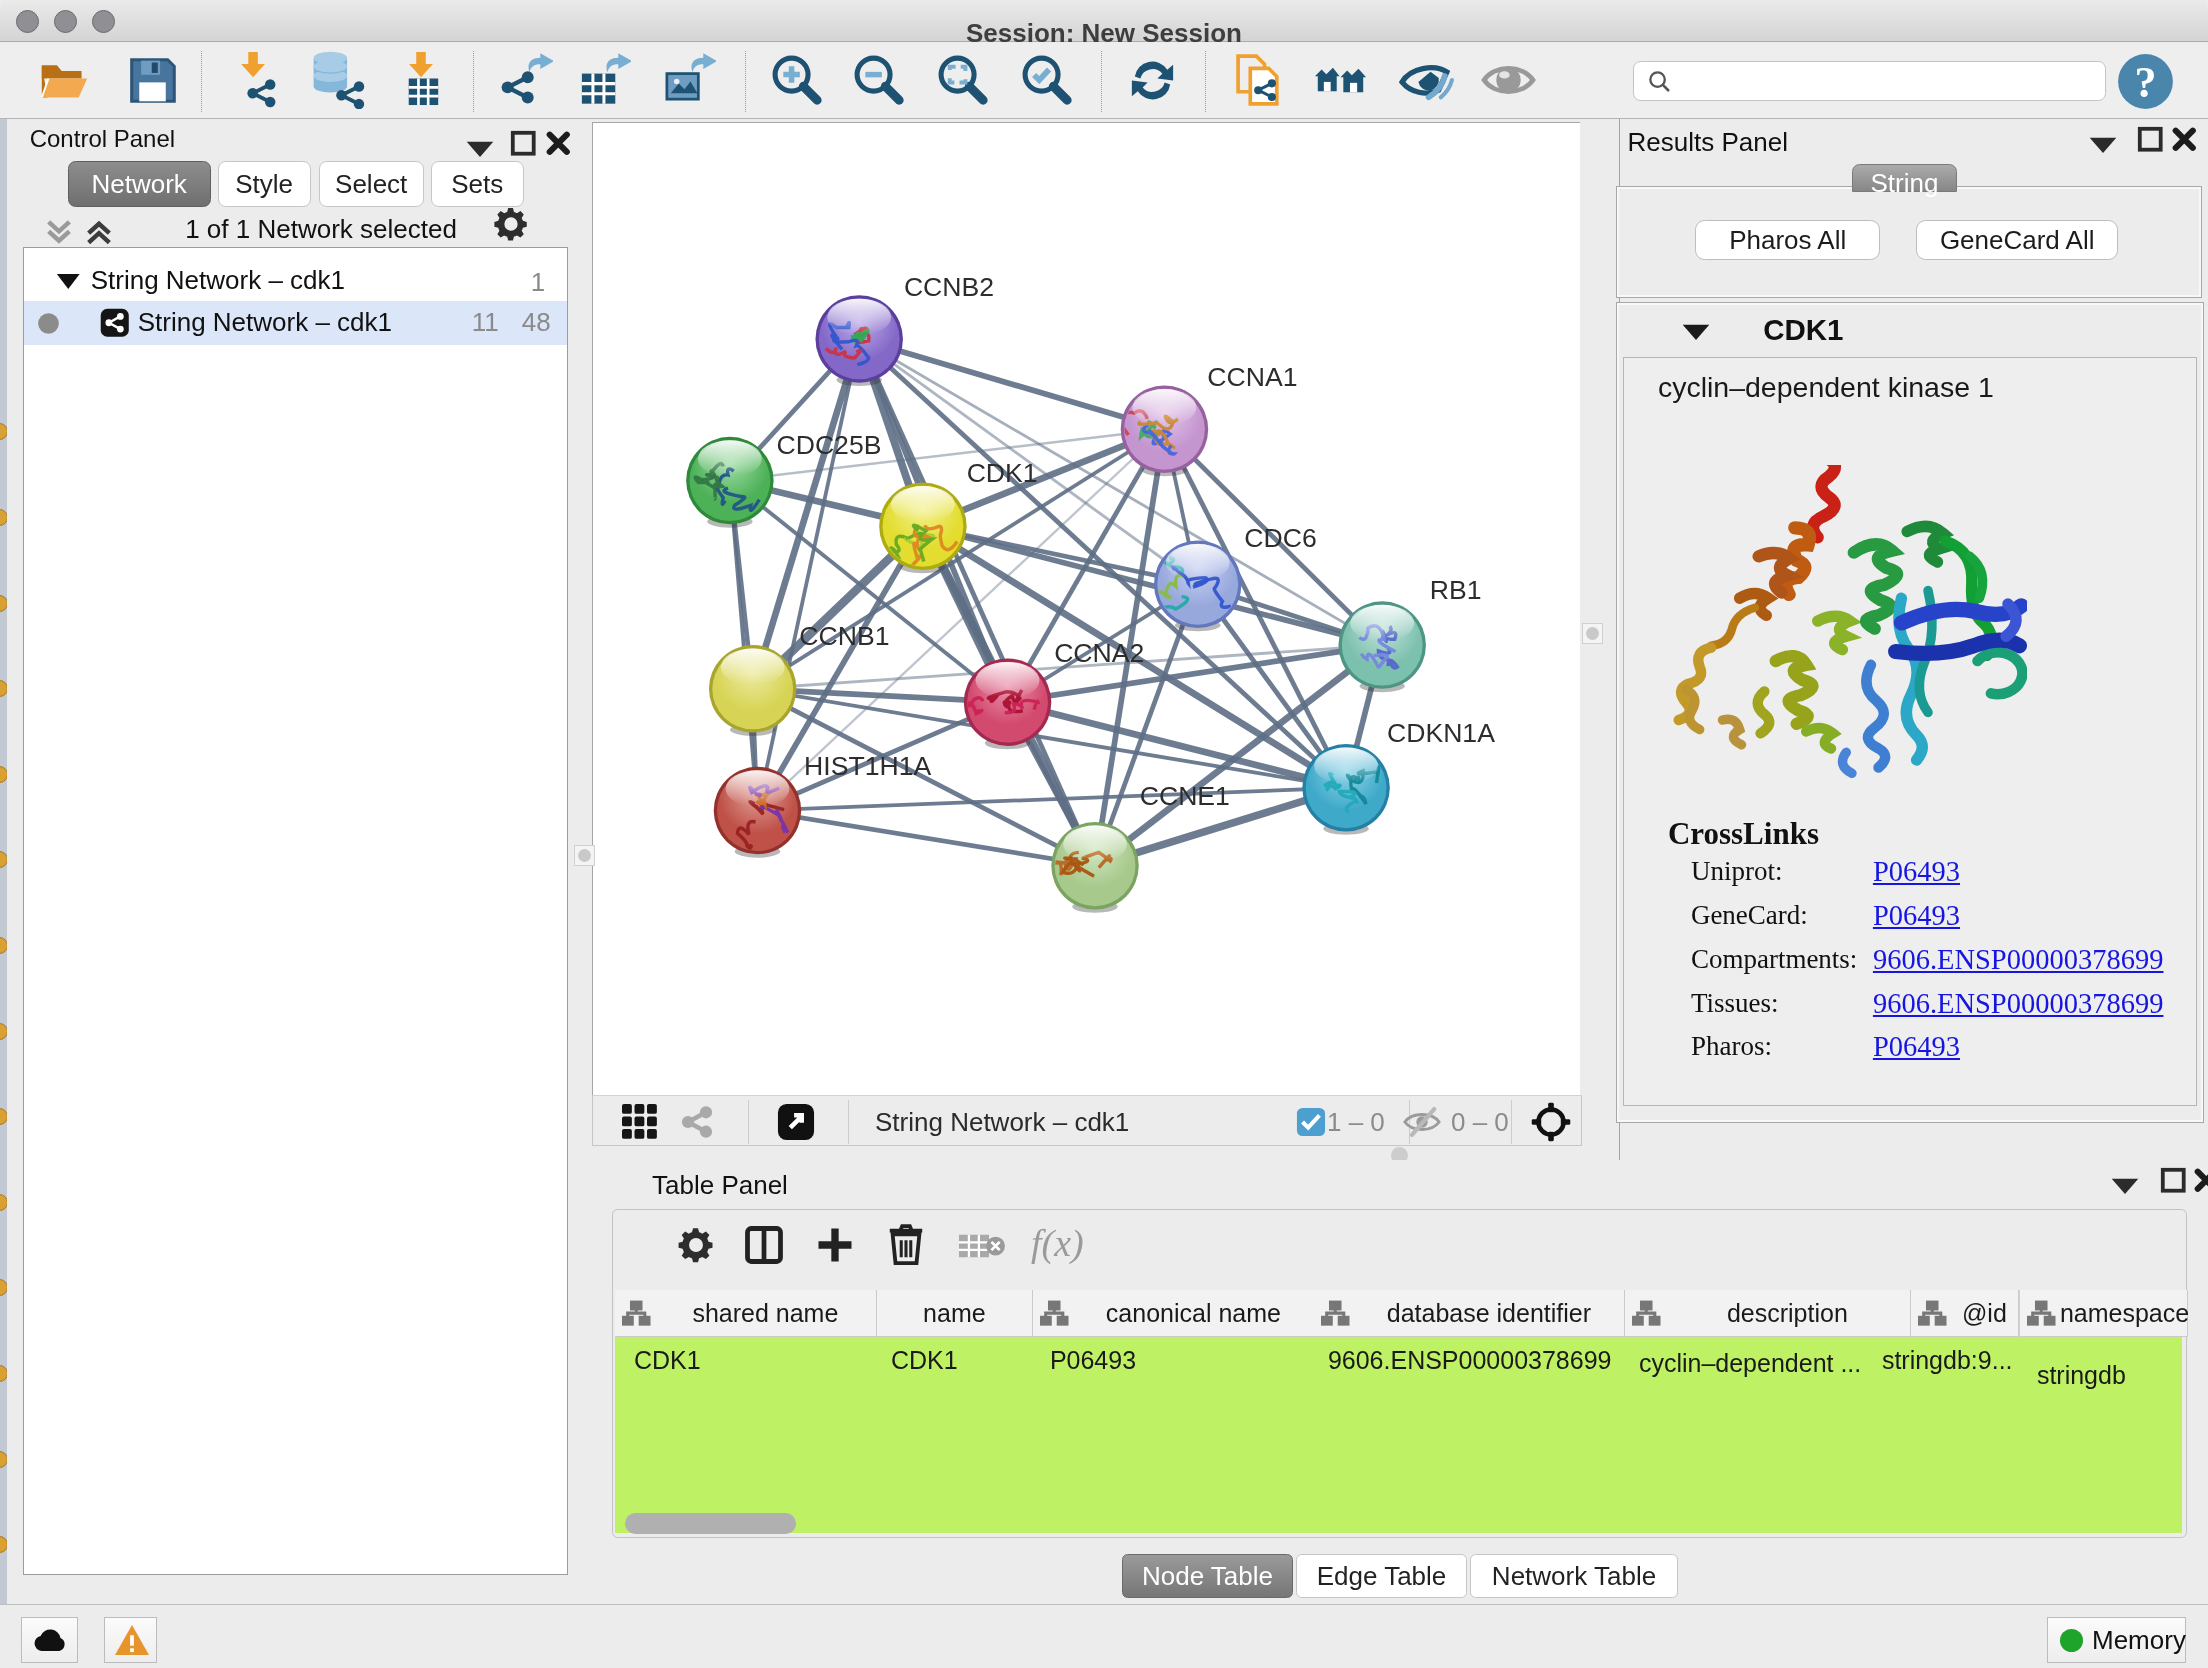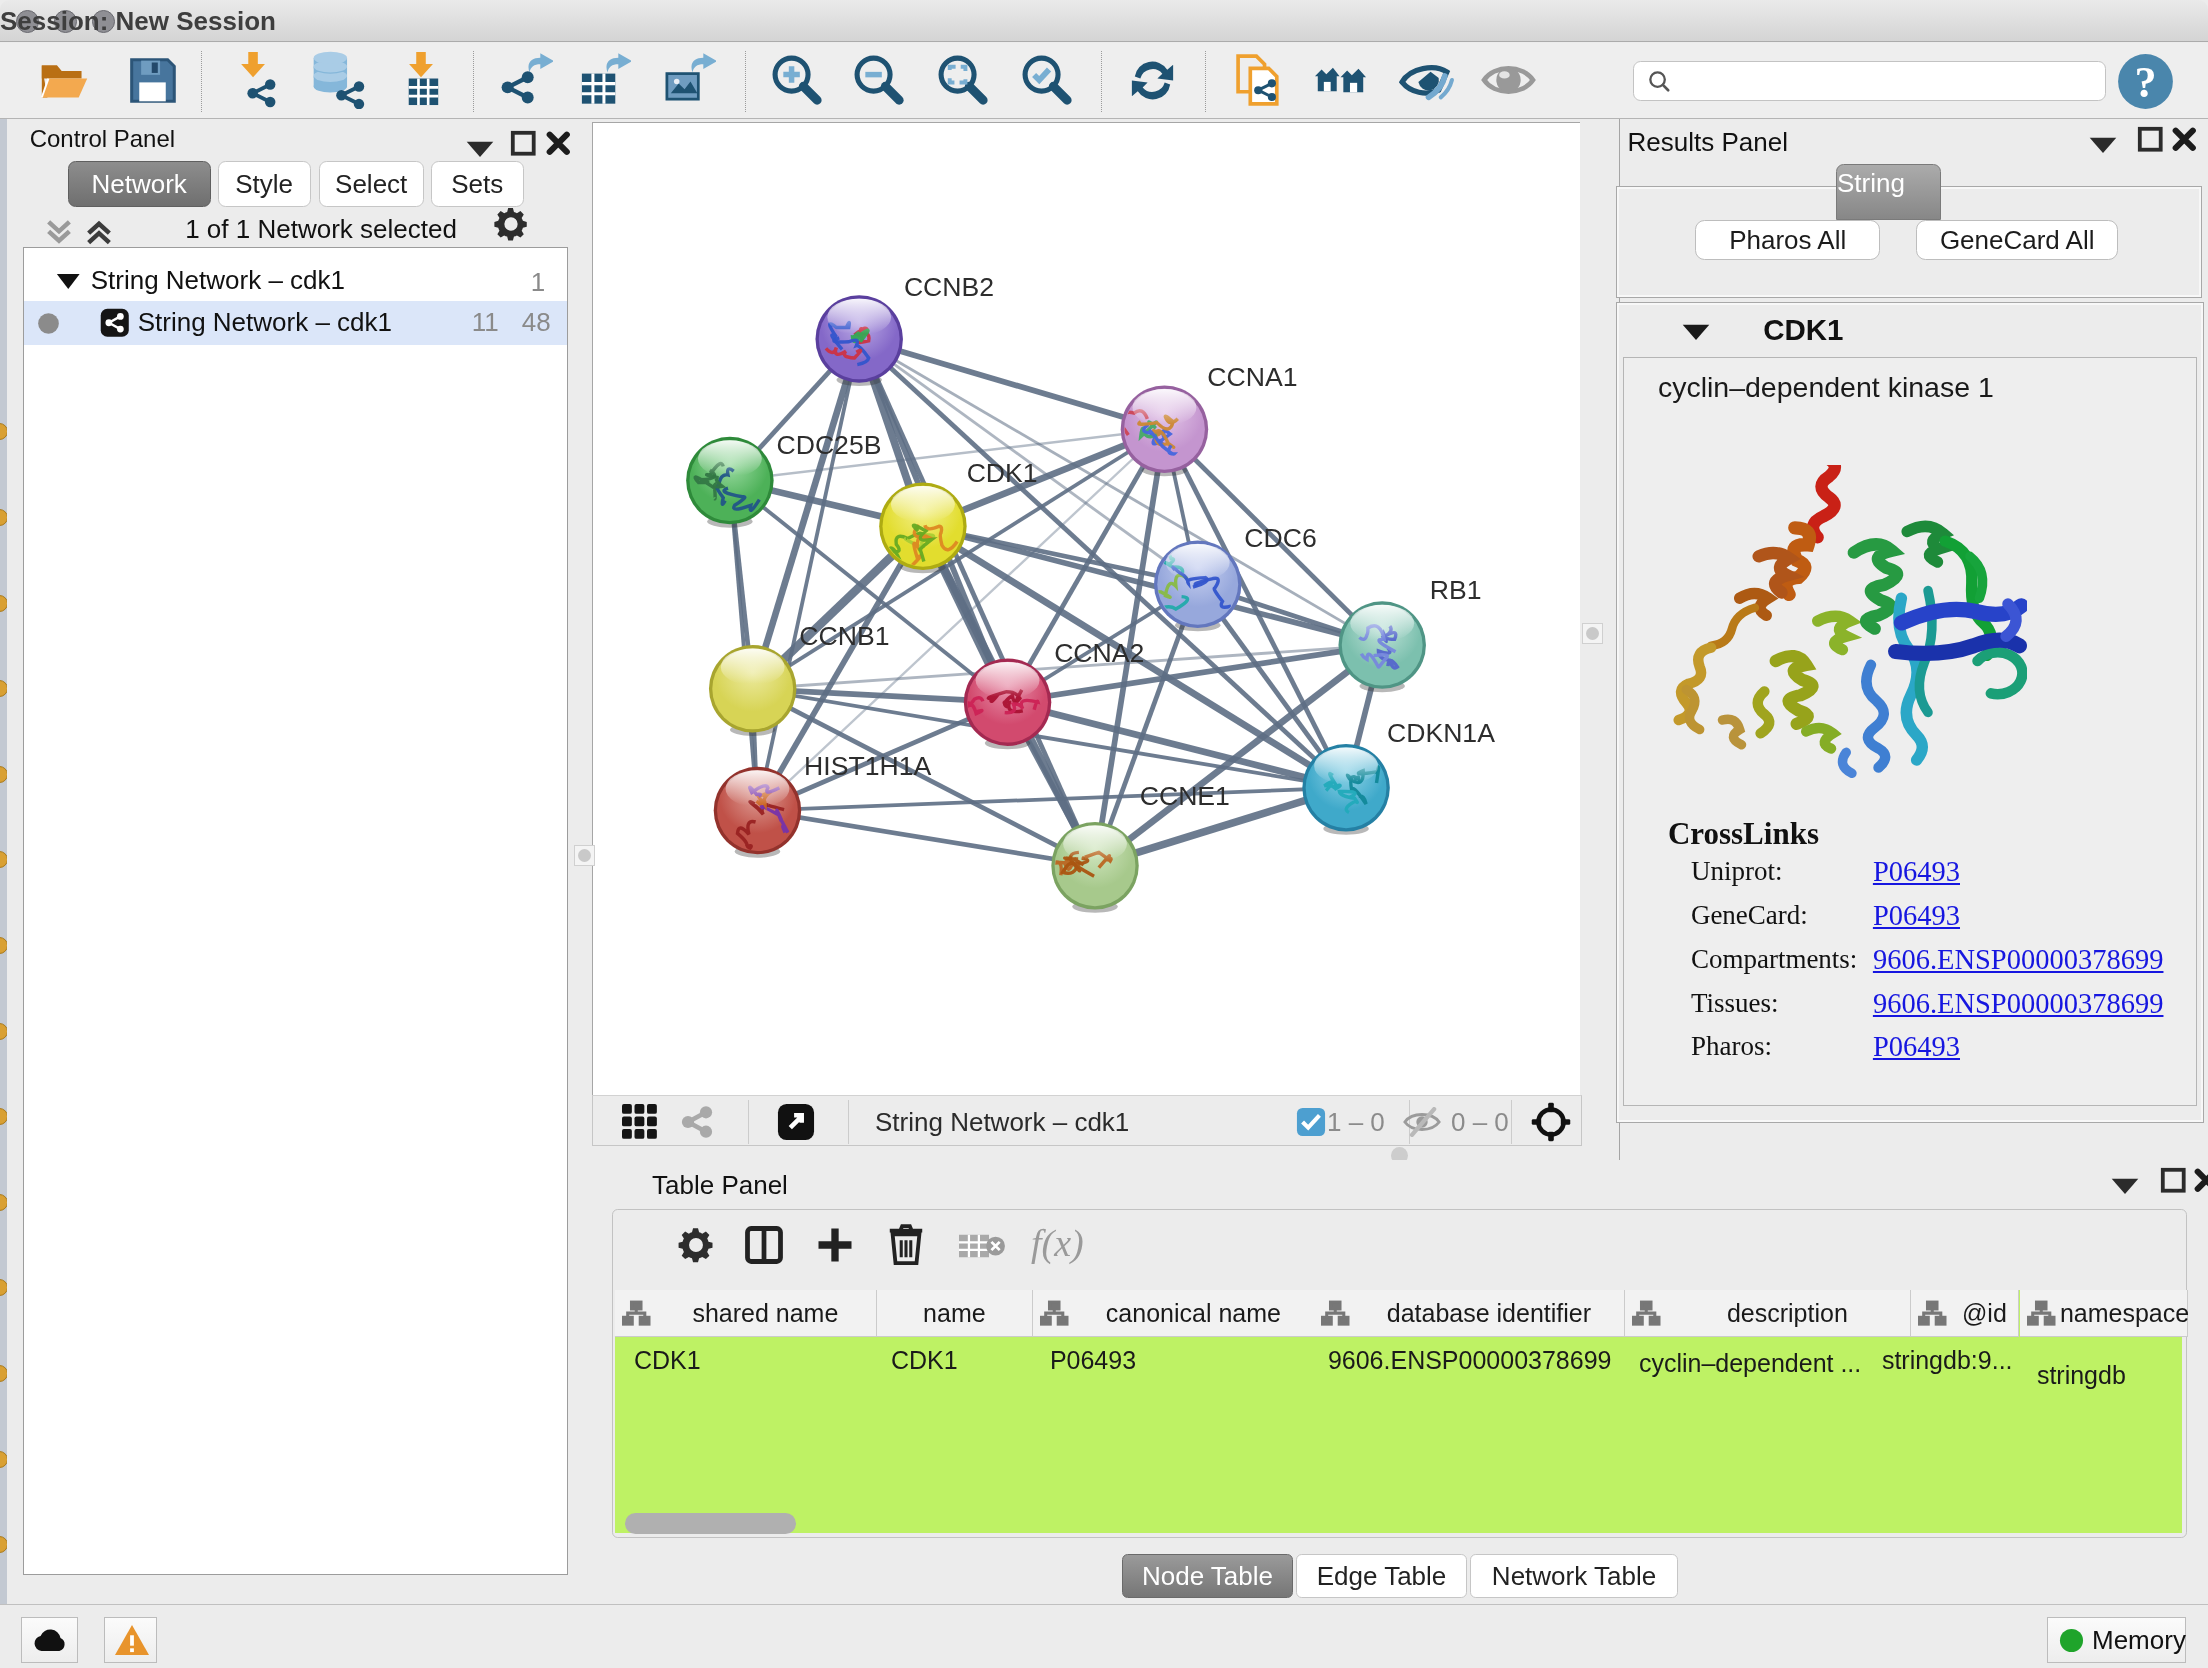--- a/index.html
+++ b/index.html
@@ -2,22 +2,22 @@
 <html style="font-size:15px"><head><meta charset="utf-8"><style>
 *{margin:0;padding:0;box-sizing:border-box}
 html,body{width:2208px;height:1668px;overflow:hidden}
 body{font-family:"Liberation Sans",sans-serif;background:#ececec;position:relative}
 .abs{position:absolute}
 
 #titlebar{left:0;top:0;width:2208px;height:42px;border-radius:9.5px 9.5px 0 0;
  background:linear-gradient(#eaeaea,#d4d4d4);border-bottom:1px solid #ababab}
 .tl{position:absolute;top:9.5px;width:23px;height:23px;border-radius:50%;
  background:#8f8f94;border:1.9px solid #6a6a70}
-#title{position:absolute;top:0;left:0;width:100%;height:42px;line-height:42px;
- text-align:left;font-size:26px;font-weight:bold;color:#3e3e3e}
+#title{position:absolute;top:12px;left:0;width:100%;height:42px;line-height:42px;
+ text-align:center;font-size:26px;font-weight:bold;color:#3e3e3e}
 
 #toolbar{left:0;top:43px;width:2208px;height:76px;background:#eeeeee;
  border-bottom:1.9px solid #b4b4b4}
 .sep{position:absolute;top:7.6px;height:61px;width:0;border-left:1.9px dotted #9b9b9b}
 .ticon{position:absolute;top:11.4px;width:53px;height:53px}
 #searchbox{position:absolute;left:1633px;top:18px;width:473px;height:40px;
  background:#fff;border:1.9px solid #c3c3c3;border-radius:7.6px}
 
 #sliver{left:0;top:119px;width:6.7px;height:1485px;background:#c3c9d2}
 
@@ -35,23 +35,23 @@
 
 #canvas{left:592px;top:122px;width:988px;height:973px;background:#ffffff;
  border-left:1px solid #a6a6a6;border-top:1px solid #a6a6a6}
 #nettb{left:592px;top:1095px;width:990px;height:51px;background:#ececec;
  border:1px solid #c6c6c6;border-top:1px solid #d2d2d2}
 .ntsep{position:absolute;top:3.8px;height:44px;width:0;border-left:1.9px solid #cccccc}
 
 #rpanel{left:1619px;top:119px;width:590px;height:1041px;background:#ececec;
  border-left:1.9px solid #a5a5a5}
 #rp-title{position:absolute;left:7.6px;top:7.6px;font-size:26px;color:#111}
-#stringtab{position:absolute;z-index:3;left:216px;top:45px;width:105px;height:56px;
+#stringtab{position:absolute;z-index:3;left:232px;top:45px;width:105px;height:28px;
  background:linear-gradient(#ababab,#878787);border:1px solid #7a7a7a;
- border-radius:7.6px 7.6px 0 0;color:#fff;font-size:26px;text-align:left;line-height:36px}
+ border-radius:7.6px 7.6px 0 0;color:#fff;font-size:26px;text-align:center;line-height:36px}
 #rbox1{position:absolute;left:-3.8px;top:67px;width:586px;height:112px;
  border:1.9px solid #a8a8a8;background:#ececec;box-shadow:inset 0 0 0 1.9px #f8f8f8}
 .rbtn{position:absolute;top:33px;height:40px;background:#fff;border:1px solid #bdbdbd;
  border-radius:9.5px;font-size:26px;color:#1c1c1c;text-align:center;line-height:38px}
 #rbox2{position:absolute;left:-3.8px;top:183px;width:588px;height:821px;
  border:1.9px solid #a8a8a8;background:#ececec;box-shadow:inset 0 0 0 1.9px #f8f8f8}
 #cdk1head{position:absolute;left:0;top:0;width:100%;height:53px}
 #rcontent{position:absolute;left:5.7px;top:54px;width:574px;height:749px;
  border:1.9px solid #b5b5b5;background:#eeeeee}
 .serif{font-family:"Liberation Serif",serif}

